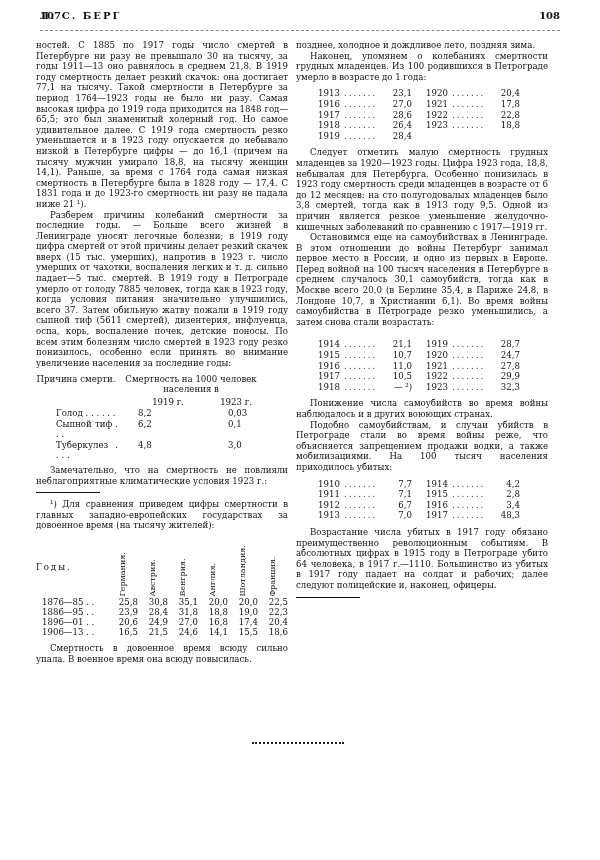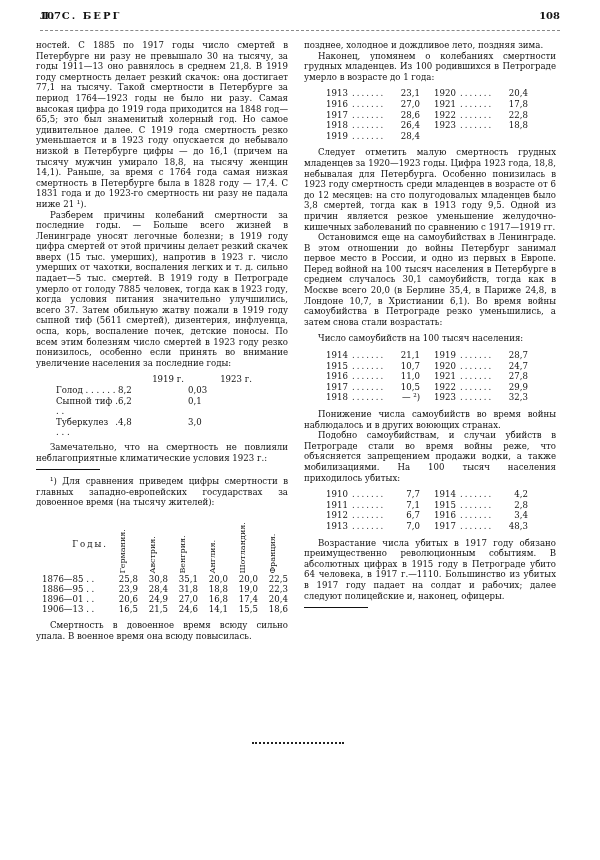--- a/index.html
+++ b/index.html
@@ -7,44 +7,44 @@
          font-family:"DejaVu Serif", "Liberation Serif", serif; color:#111; }
   .page { position:absolute; left:0; top:0; width:600px; height:860px; }
   .running-head { position:absolute; top:10px; left:40px; width:520px; height:18px;
          font-size:10px; font-weight:bold; }
   .running-head .pl { position:absolute; left:0; top:0; }
   .running-head .pc { position:absolute; left:0; right:0; top:0; letter-spacing:2px; }
   .running-head .pr { position:absolute; right:0; top:0; }
   .head-rule { position:absolute; top:30px; left:40px; width:520px; border-top:1px dashed #888; }
   .col { position:absolute; top:40px; width:252px; font-size:8.6px; line-height:10.6px; text-align:justify; }
   .col.left { left:36px; }
-  .col.right { left:304px; }
+  .col.right { left:296px; }
   .col p { margin:0; text-indent:14px; }
   .col p.noind { text-indent:0; }
   .gap { height:6px; }
   .two-col-tbl { margin:6px 0 6px 22px; }
   .two-col-tbl .row { display:flex; }
   .two-col-tbl .cell { width:108px; display:flex; }
   .two-col-tbl .yr { width:26px; }
   .two-col-tbl .dots { flex:0 0 38px; letter-spacing:2px; color:#333; overflow:hidden; }
   .two-col-tbl .val { width:30px; text-align:right; }
   .cause-tbl { margin:6px 0 4px 0; }
   .cause-head { display:flex; font-size:8.6px; line-height:10px; }
   .cause-head .c1 { width:80px; text-align:center; }
   .cause-head .c2 { width:150px; text-align:center; }
   .cause-years { display:flex; padding-left:80px; margin-top:3px; }
   .cause-years span { width:68px; text-align:right; }
-  .cause-row { display:flex; }
+  .cause-row { display:flex;justify-content:space-between; }
   .cause-row .name { width:82px; padding-left:20px; box-sizing:border-box; }
   .cause-row .v1 { width:42px; }
   .cause-row .v2 { width:60px; padding-left:28px; }
   .fn-rule { width:64px; border-top:1px solid #111; margin:6px 0 6px 0; }
   .euro-tbl { margin:6px 0 6px 0; }
   .euro-head { display:flex; height:60px; align-items:flex-end; }
-  .euro-head .years-lbl { width:72px; text-align:right; align-self:center; letter-spacing:2px; }
+  .euro-head .years-lbl { width:72px; text-align:left; align-self:center; letter-spacing:2px; }
   .euro-head .country { width:30px; height:60px; position:relative; }
   .euro-head .country span { position:absolute; left:50%; bottom:0; transform-origin:left bottom;
          transform:rotate(-90deg) translate(0,50%); white-space:nowrap; font-size:8px; }
   .euro-row { display:flex; line-height:10px; }
   .euro-row .yr { width:72px; padding-left:6px; box-sizing:border-box; }
   .euro-row .v { width:30px; text-align:right; }
   .deco-rule { position:absolute; top:742px; left:252px; width:92px; border-top:2px dotted #222; }
 </style>
 </head>
 <body>
@@ -56,20 +56,24 @@
     <span class="pc">Л. С. БЕРГ</span>
     <span class="pr">108</span>
   </div>
   <div class="head-rule"></div>
 
   <div class="col left">
     <p class="noind">ностей. С 1885 по 1917 годы число смертей в Петербурге ни разу не превышало 30 на тысячу, за годы 1911—13 оно равнялось в среднем 21,8. В 1919 году смертность делает резкий скачок: она достигает 77,1 на тысячу. Такой смертности в Петербурге за период 1764—1923 годы не было ни разу. Самая высокая цифра до 1919 года приходится на 1848 год—65,5; это был знаменитый холерный год. Но самое удивительное далее. С 1919 года смертность резко уменьшается и в 1923 году опускается до небывало низкой в Петербурге цифры — до 16,1 (причем на тысячу мужчин умирало 18,8, на тысячу женщин 14,1). Раньше, за время с 1764 года самая низкая смертность в Петербурге была в 1828 году — 17,4. С 1831 года и до 1923-го смертность ни разу не падала ниже 21 ¹).</p>
     <p>Разберем причины колебаний смертности за последние годы. — Больше всего жизней в Ленинграде уносят легочные болезни; в 1919 году цифра смертей от этой причины делает резкий скачек вверх (15 тыс. умерших), напротив в 1923 г. число умерших от чахотки, воспаления легких и т. д. сильно падает—5 тыс. смертей. В 1919 году в Петрограде умерло от голоду 7885 человек, тогда как в 1923 году, когда условия питания значительно улучшились, всего 37. Затем обильную жатву пожали в 1919 году сыпной тиф (5611 смертей), дизентерия, инфлуенца, оспа, корь, воспаление почек, детские поносы. По всем этим болезням число смертей в 1923 году резко понизилось, особенно если принять во внимание увеличение населения за последние годы:</p>
 
     <div class="cause-tbl">
+      <div class="cause-head">
+        <div class="c1">Причина смерти.</div>
+        <div class="c2">Смертность на 1000 человек населения в</div>
+      </div>
       <div class="cause-years">
         <span>1919 г.</span>
         <span>1923 г.</span>
       </div>
       <div class="cause-row">
         <span class="name">Голод . . . . . .</span>
         <span class="v1">8,2</span>
         <span class="v2">0,03</span>
       </div>
       <div class="cause-row">
@@ -209,21 +213,20 @@
             <span class="yr">1919</span>
             <span class="dots">.......</span>
             <span class="val">28,4</span>
           </div>
       </div>
     </div>
 
     <p>Следует отметить малую смертность грудных младенцев за 1920—1923 годы. Цифра 1923 года, 18,8, небывалая для Петербурга. Особенно понизилась в 1923 году смертность среди младенцев в возрасте от 6 до 12 месяцев: на сто полугодовалых младенцев было 3,8 смертей, тогда как в 1913 году 9,5. Одной из причин является резкое уменьшение желудочно-кишечных заболеваний по сравнению с 1917—1919 гг.</p>
     <p>Остановимся еще на самоубийствах в Ленинграде. В этом отношении до войны Петербург занимал первое место в России, и одно из первых в Европе. Перед войной на 100 тысяч населения в Петербурге в среднем случалось 30,1 самоубийств, тогда как в Москве всего 20,0 (в Берлине 35,4, в Париже 24,8, в Лондоне 10,7, в Христиании 6,1). Во время войны самоубийства в Петрограде резко уменьшились, а затем снова стали возрастать:</p>
     <div class="gap"></div>
-    <p>Число самоубийств на 100 тысяч населения:</p>
 
     <div class="two-col-tbl">
       <div class="row">
         <div class="cell">
             <span class="yr">1914</span>
             <span class="dots">.......</span>
             <span class="val">21,1</span>
           </div>
         <div class="cell">
             <span class="yr">1919</span>

